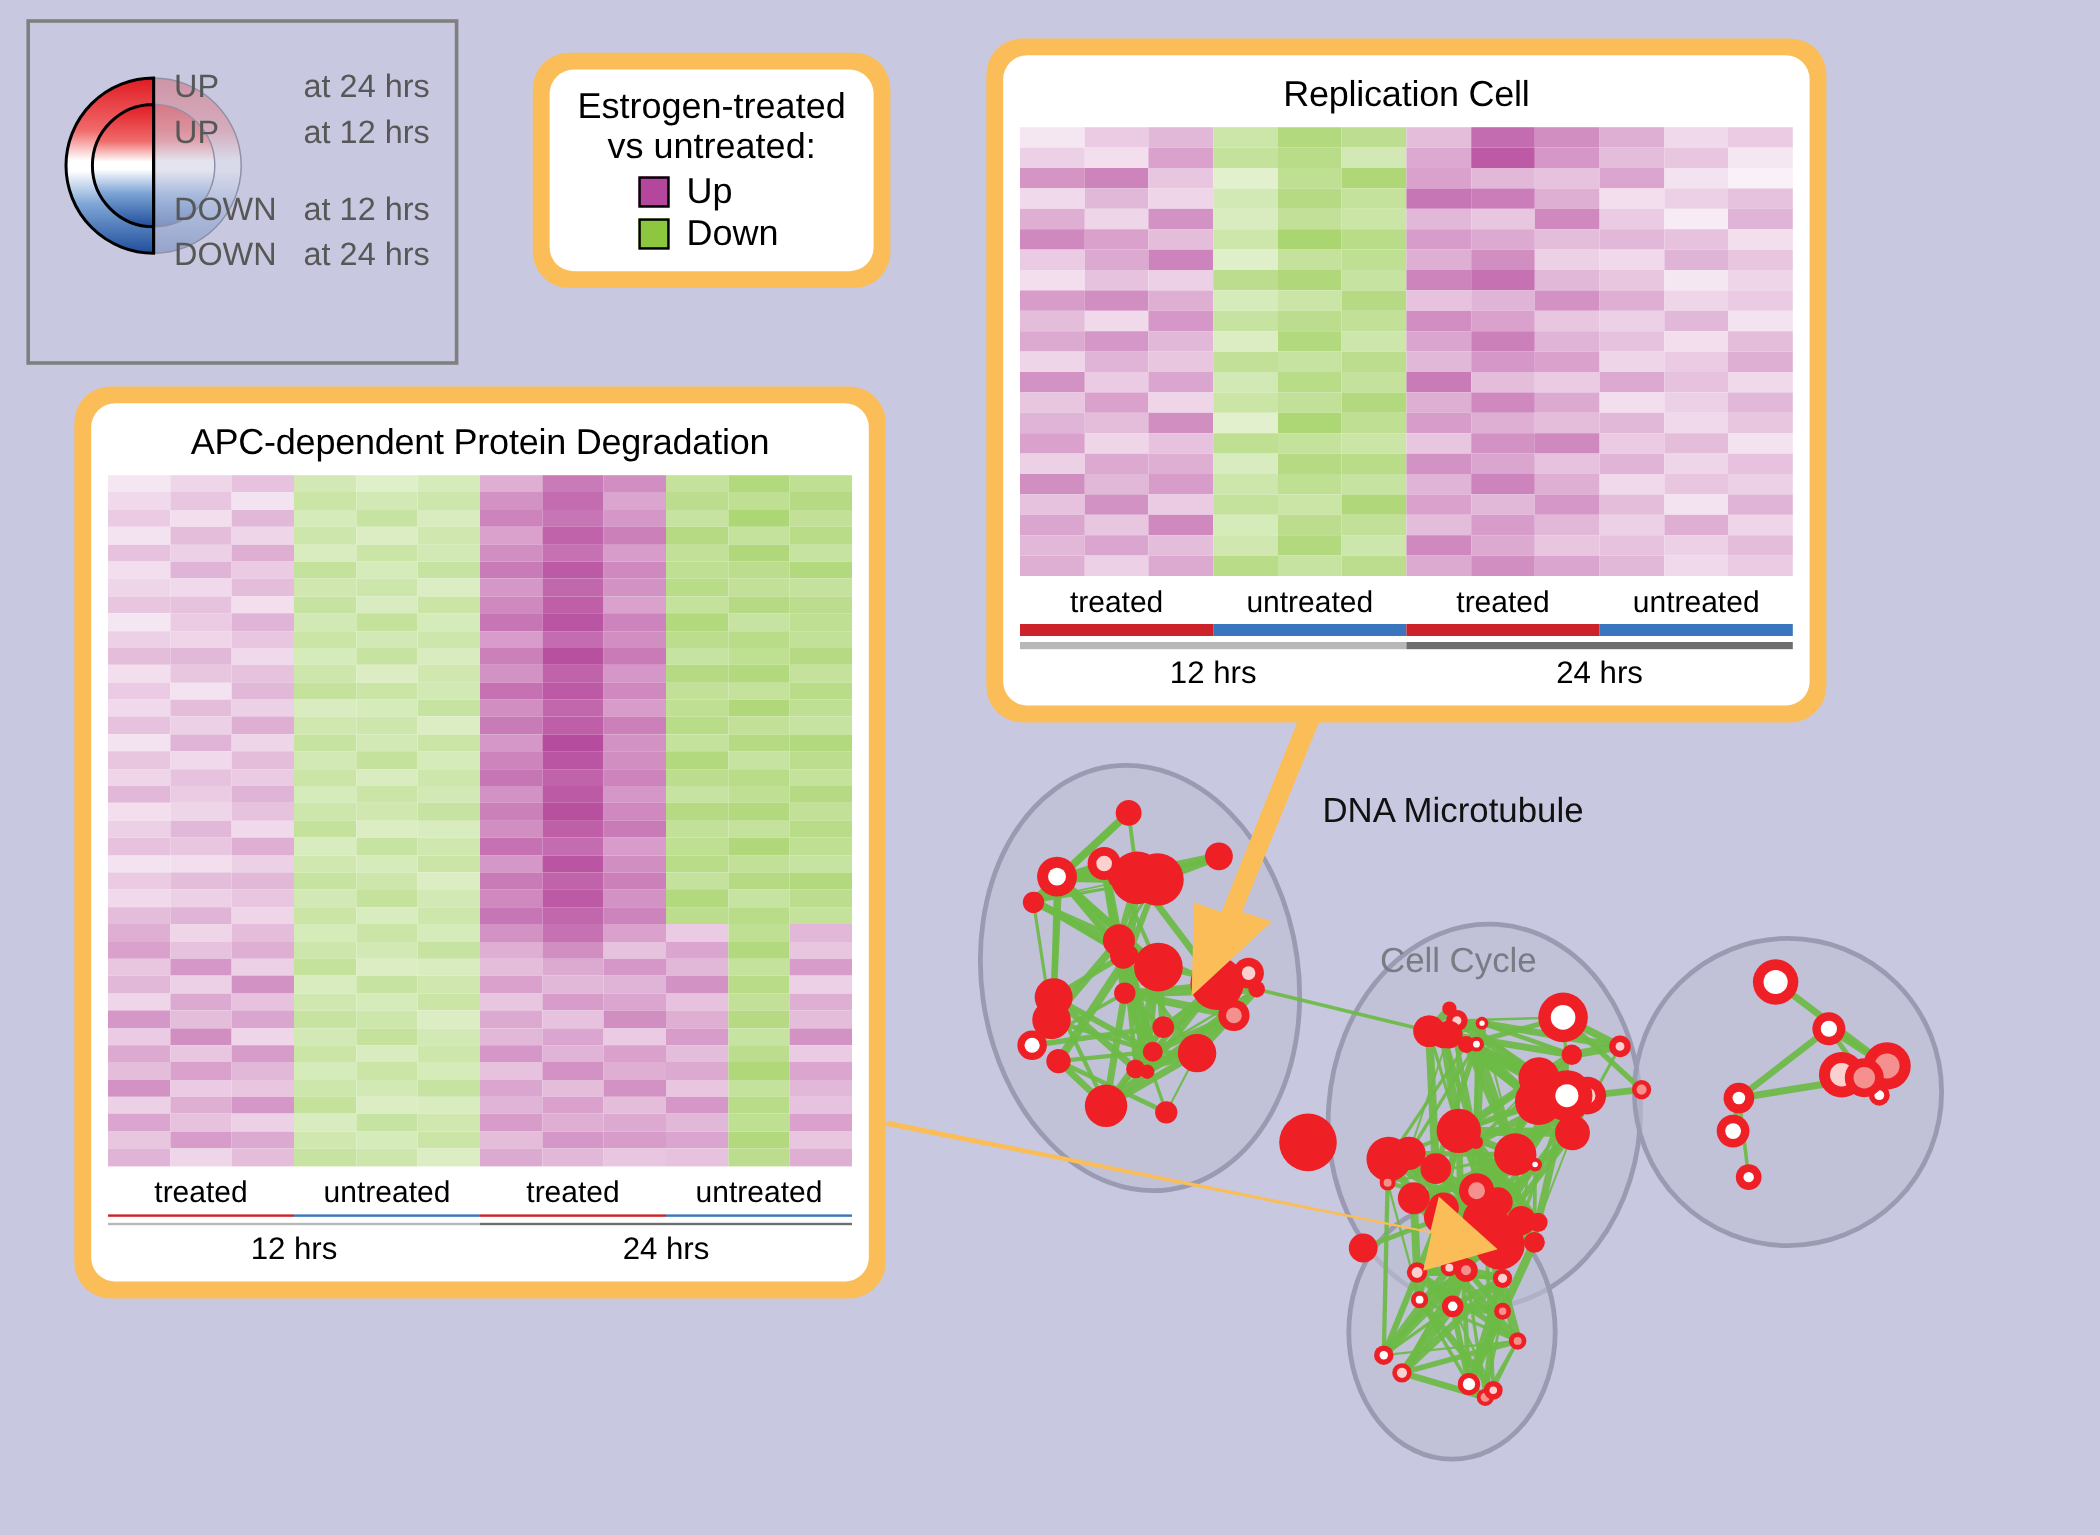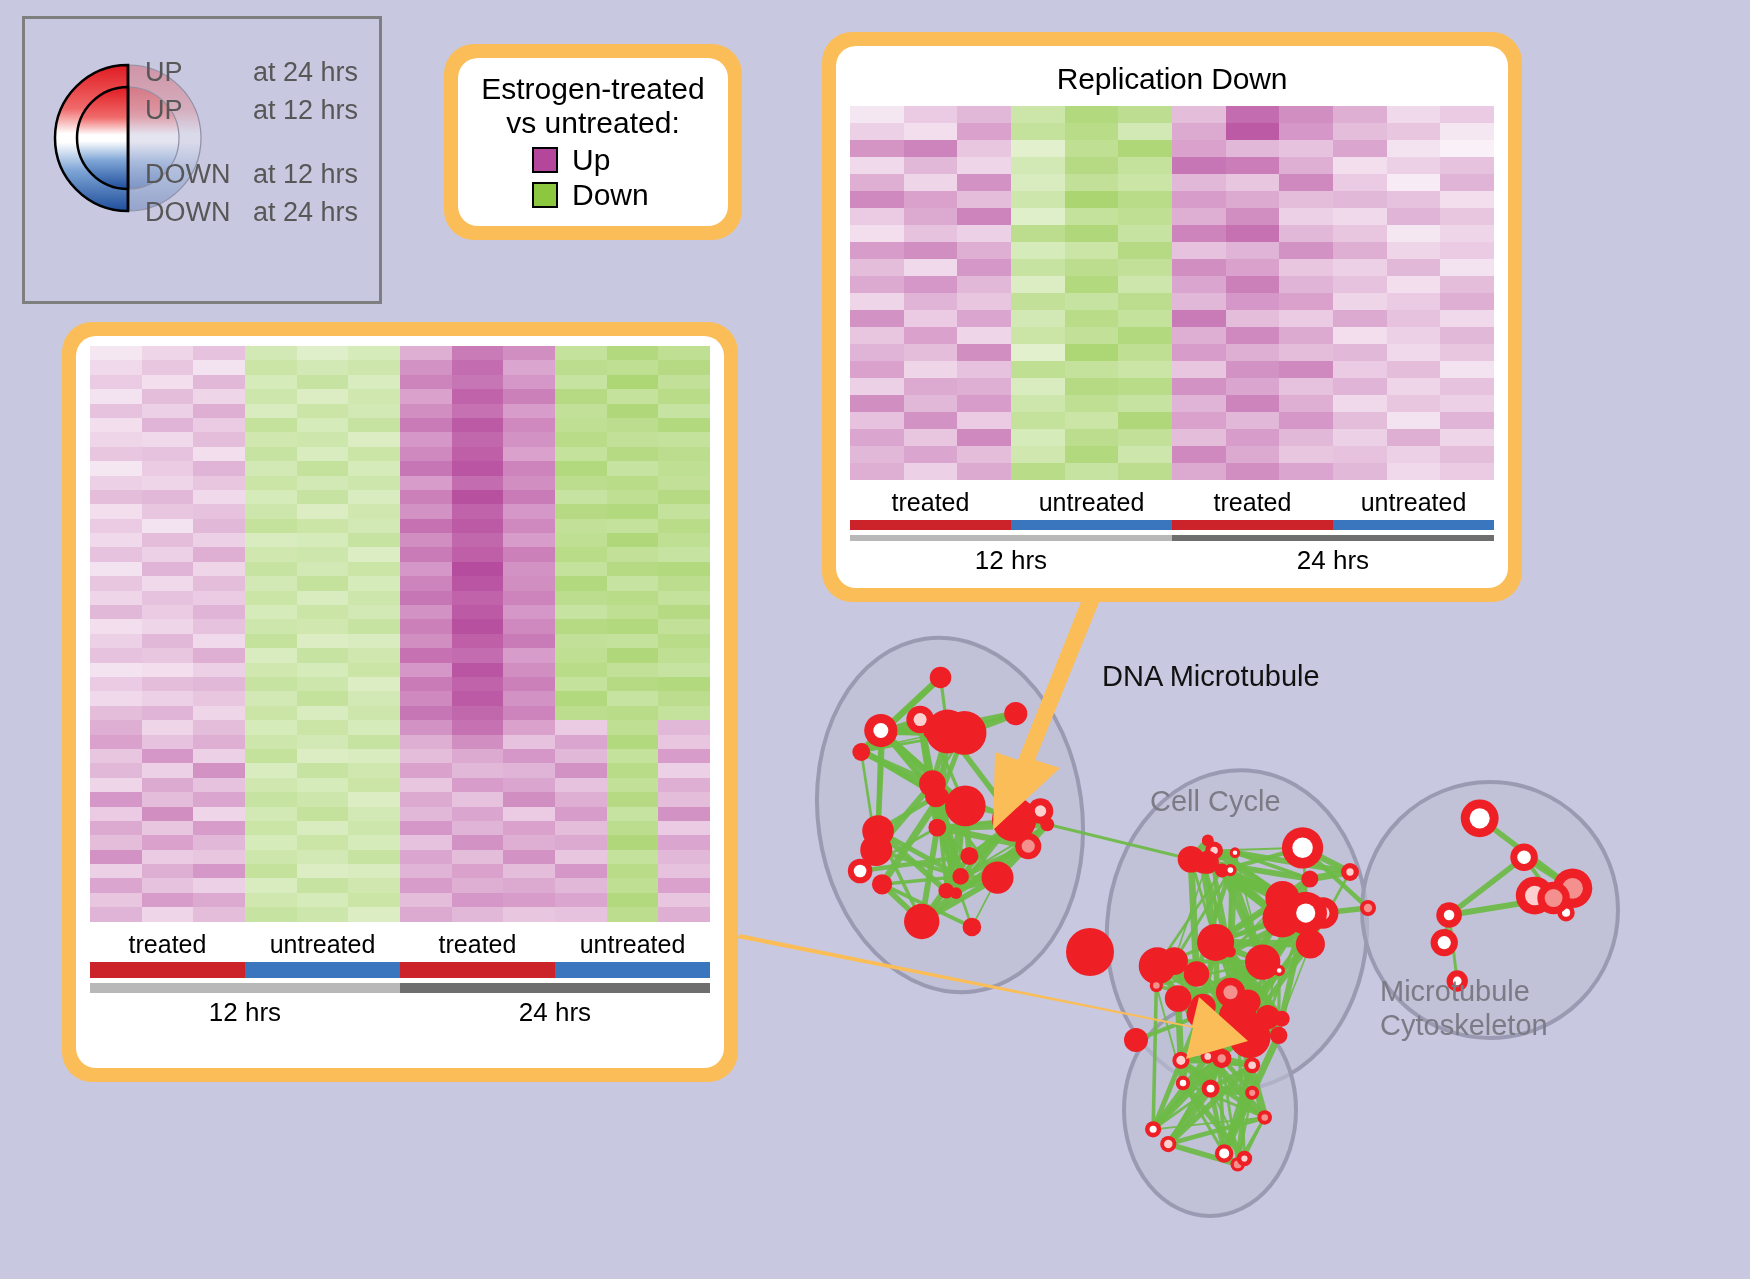--- a/index.html
+++ b/index.html
@@ -212,21 +212,21 @@
     </div>
     <div class="lg-item">
       <span class="lg-swatch" id="sw-down" style="background: rgb(141, 198, 63);"></span>
       <span>Down</span>
     </div>
   </div>
 </div>
 
 <div class="panel" id="repfork">
   <div class="panel-inner">
-    <div class="panel-title">Replication Down</div>
+    <div class="panel-title">Replication Cell</div>
     <div class="heatmap" id="hm-repfork" style="grid-template-columns: repeat(12, 1fr); grid-auto-rows: 17px;">
         <i style="background: rgb(245, 231, 242);"></i>
         <i style="background: rgb(234, 203, 227);"></i>
         <i style="background: rgb(226, 184, 217);"></i>
         <i style="background: rgb(204, 229, 169);"></i>
         <i style="background: rgb(179, 217, 127);"></i>
         <i style="background: rgb(189, 222, 144);"></i>
         <i style="background: rgb(228, 189, 219);"></i>
         <i style="background: rgb(195, 109, 176);"></i>
         <i style="background: rgb(209, 142, 193);"></i>
@@ -504,20 +504,21 @@
     </div>
     <div class="time-labels">
       <span>12 hrs</span>
       <span>24 hrs</span>
     </div>
   </div>
 </div>
 
 <div class="panel" id="apc">
   <div class="panel-inner">
+    <div class="panel-title">APC-dependent Protein Degradation</div>
     <div class="heatmap" id="hm-apc" style="grid-template-columns: repeat(12, 1fr); grid-auto-rows: 14.4px;">
         <i style="background: rgb(245, 231, 242);"></i>
         <i style="background: rgb(238, 213, 232);"></i>
         <i style="background: rgb(230, 194, 222);"></i>
         <i style="background: rgb(211, 233, 181);"></i>
         <i style="background: rgb(223, 239, 201);"></i>
         <i style="background: rgb(214, 235, 186);"></i>
         <i style="background: rgb(222, 175, 211);"></i>
         <i style="background: rgb(201, 123, 183);"></i>
         <i style="background: rgb(209, 142, 193);"></i>
@@ -1449,22 +1450,20 @@
       <circle cx="300" cy="352" r="24" fill="#ee2026"></circle>
       <circle cx="346" cy="440" r="12" fill="#ee2026"></circle>
       <circle cx="560" cy="272" r="9" fill="#ee2026"></circle>
       <circle cx="560" cy="272" r="3.6530270576723978" fill="#fbd0cf"></circle>
       <circle cx="578" cy="308" r="8" fill="#ee2026"></circle>
       <circle cx="578" cy="308" r="4.188654175265066" fill="#f4918e"></circle>
     </svg>
 
   <div class="net-label dark" style="left:312px; top:60px;">DNA Microtubule</div>
   <div class="net-label grey" style="left:360px; top:185px;">Cell Cycle</div>
-  <div class="net-label grey" style="left:590px; top:375px;">Microtubule
-Cytoskeleton</div>
 </div>
 
 <svg id="arrows" viewBox="0 0 1750 1279">
 
   <path d="M1100 600 L1035 760 L1060 768 L993 830 L995 752 L1018 760 L1083 597 Z" fill="#fbbd57"></path>
 
   <path d="M737 938 L1193 1028 L1186 1059 L1248 1041 L1199 997 L1192 1026 L740 934 Z" fill="#fbbd57"></path>
 </svg>
 
 </body></html>

